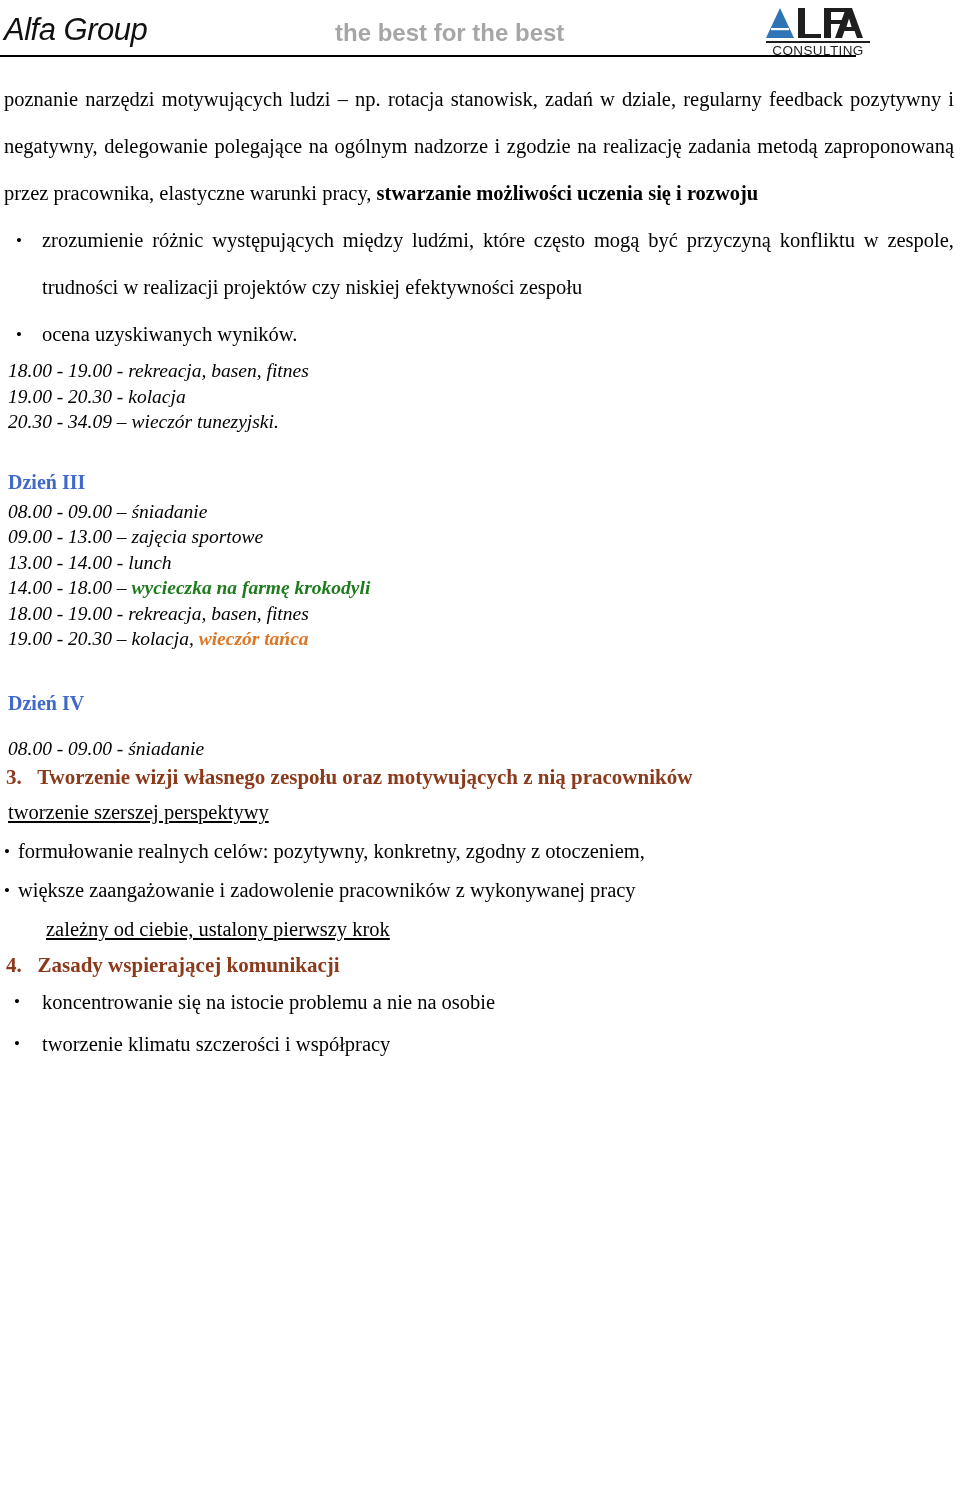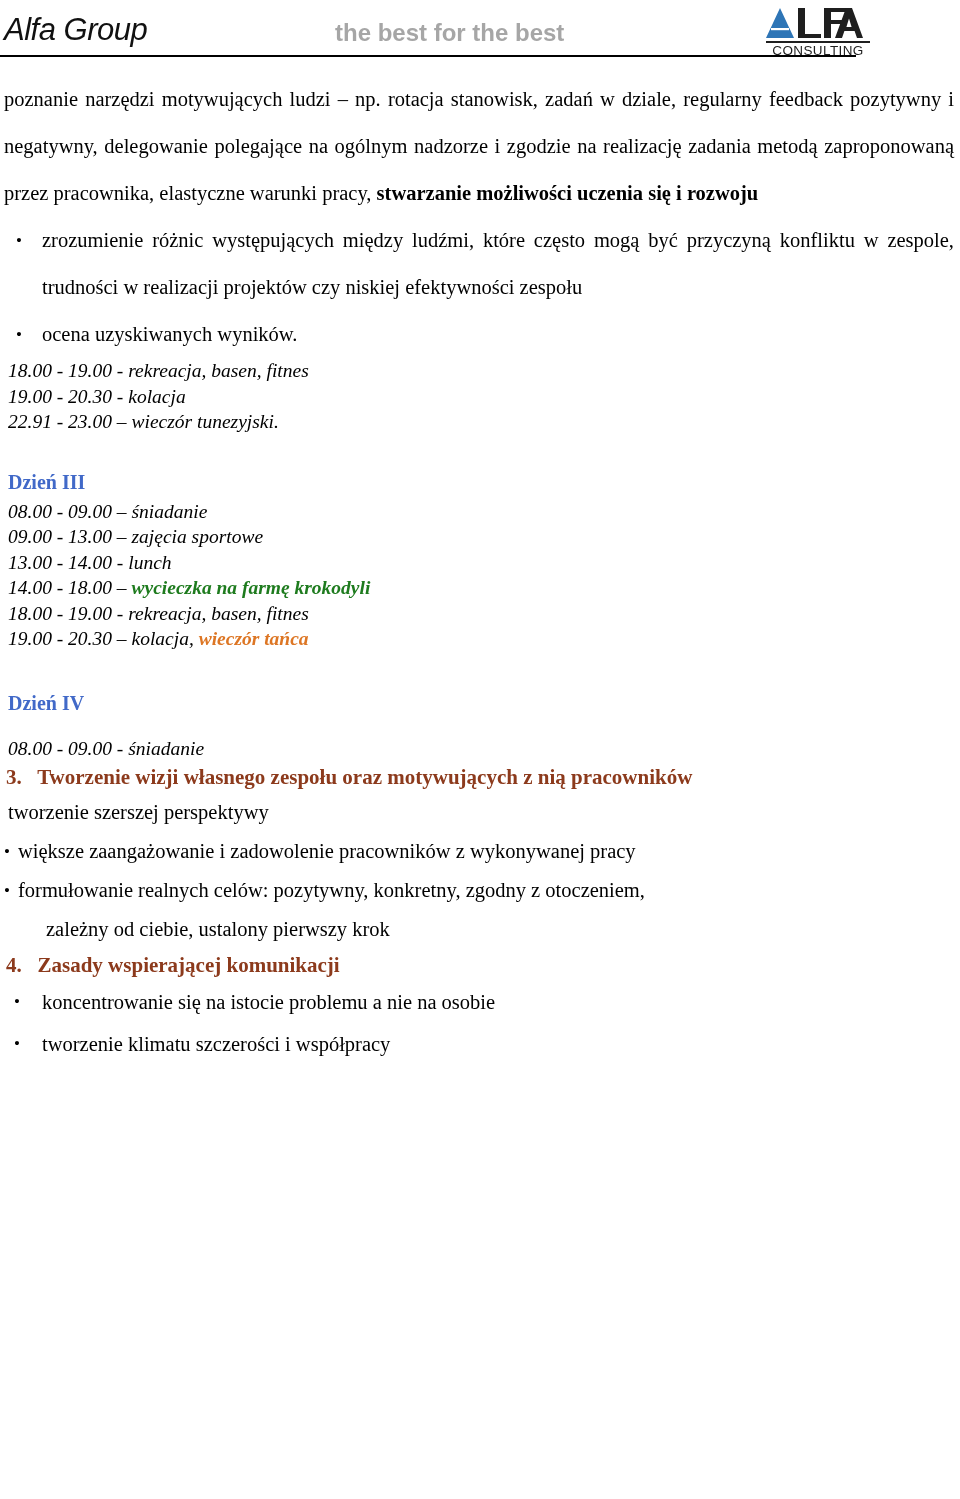--- a/index.html
+++ b/index.html
@@ -134,20 +134,21 @@
     position: absolute;
     left: 0;
     top: 0;
     font-size: 17px;
     line-height: 39px;
   }
   .tight-cont {
     font-size: 20.5px;
     line-height: 39px;
     padding-left: 42px;
+    text-decoration: underline;
   }
   .wide-item {
     position: relative;
     font-size: 20.5px;
     line-height: 42px;
     padding-left: 38px;
   }
   .wide-item::before {
     content: "\2022";
     position: absolute;
@@ -185,21 +186,21 @@
     <span>zrozumienie   różnic występujących między ludźmi, które często mogą być przyczyną konfliktu w zespole,   trudności w realizacji projektów czy niskiej efektywności zespołu</span>
   </div>
 
   <div class="bullet-item nojust">
     <span>ocena uzyskiwanych wyników.</span>
   </div>
 
   <div class="sched">
     <div class="row">18.00 - 19.00 - rekreacja, basen, fitnes</div>
     <div class="row">19.00 - 20.30 - kolacja</div>
-    <div class="row">22.91 - 23.00 – wieczór tunezyjski.</div>
+    <div class="row">20.30 - 34.09 – wieczór tunezyjski.</div>
   </div>
 
   <div class="spacer-md"></div>
 
   <div class="day-head" style="color:#4169C8">Dzień III</div>
   <div class="sched">
     <div class="row"><span>08.00 - 09.00 – </span><span>śniadanie</span></div>
     <div class="row"><span>09.00 - 13.00 – </span><span>zajęcia sportowe</span></div>
     <div class="row"><span>13.00 - 14.00 - </span><span>lunch</span></div>
     <div class="row"><span>14.00 - 18.00 – </span><span class="b" style="color:#1E7B1E">wycieczka na farmę krokodyli</span></div>
@@ -216,25 +217,25 @@
   </div>
 
   <div class="sec-head" style="color:#8C3A1C">
     <span>3.</span>&nbsp;&nbsp;
     <span>Tworzenie  wizji własnego zespołu  oraz  motywujących z nią pracowników</span>
   </div>
 
   <div class="tight-cont" style="padding-left:4px">tworzenie szerszej perspektywy</div>
 
   <div class="tight-item">
+    <span>formułowanie realnych celów: pozytywny, konkretny, zgodny z otoczeniem,</span>
+  </div>
+
+  <div class="tight-item">
     <span>większe zaangażowanie  i zadowolenie pracowników z wykonywanej pracy</span>
-  </div>
-
-  <div class="tight-item">
-    <span>formułowanie realnych celów: pozytywny, konkretny, zgodny z otoczeniem,</span>
   </div>
   <div class="tight-cont">zależny od ciebie, ustalony pierwszy krok</div>
 
   <div class="sec-head" style="color:#8C3A1C">
     <span>4.</span>&nbsp;&nbsp;
     <span>Zasady wspierającej komunikacji</span>
   </div>
 
   <div class="wide-item">
     <span>koncentrowanie się na istocie problemu a nie na osobie</span>

